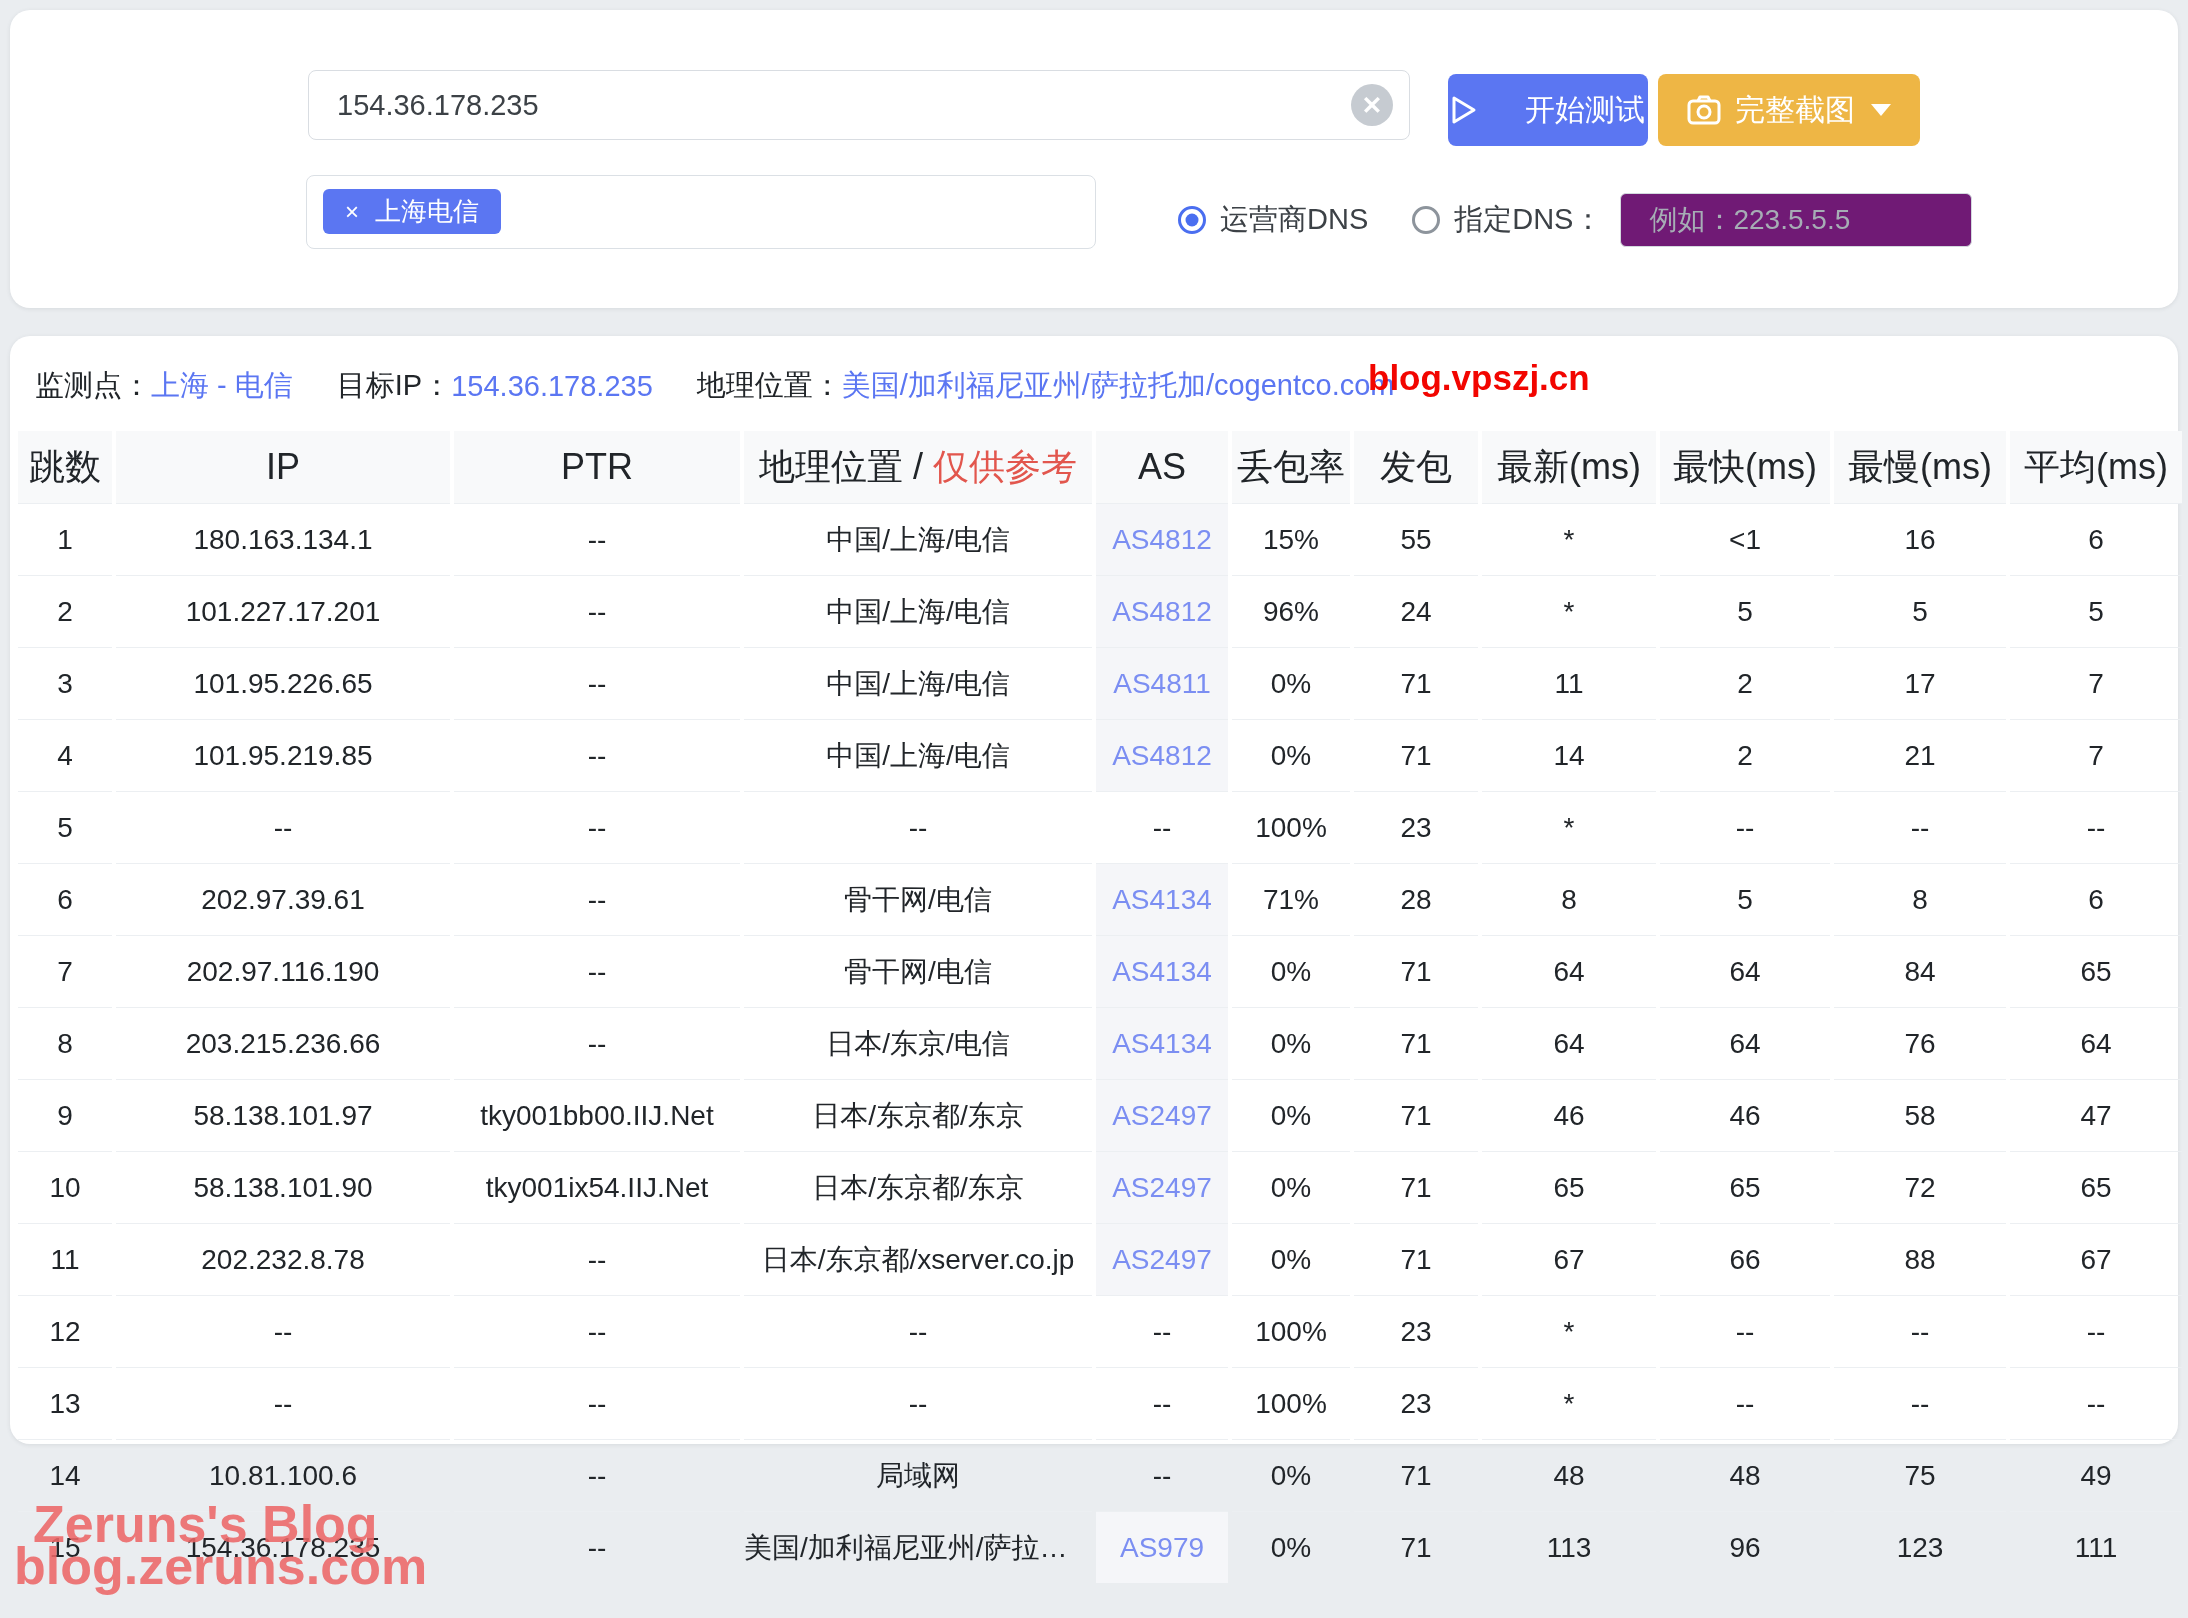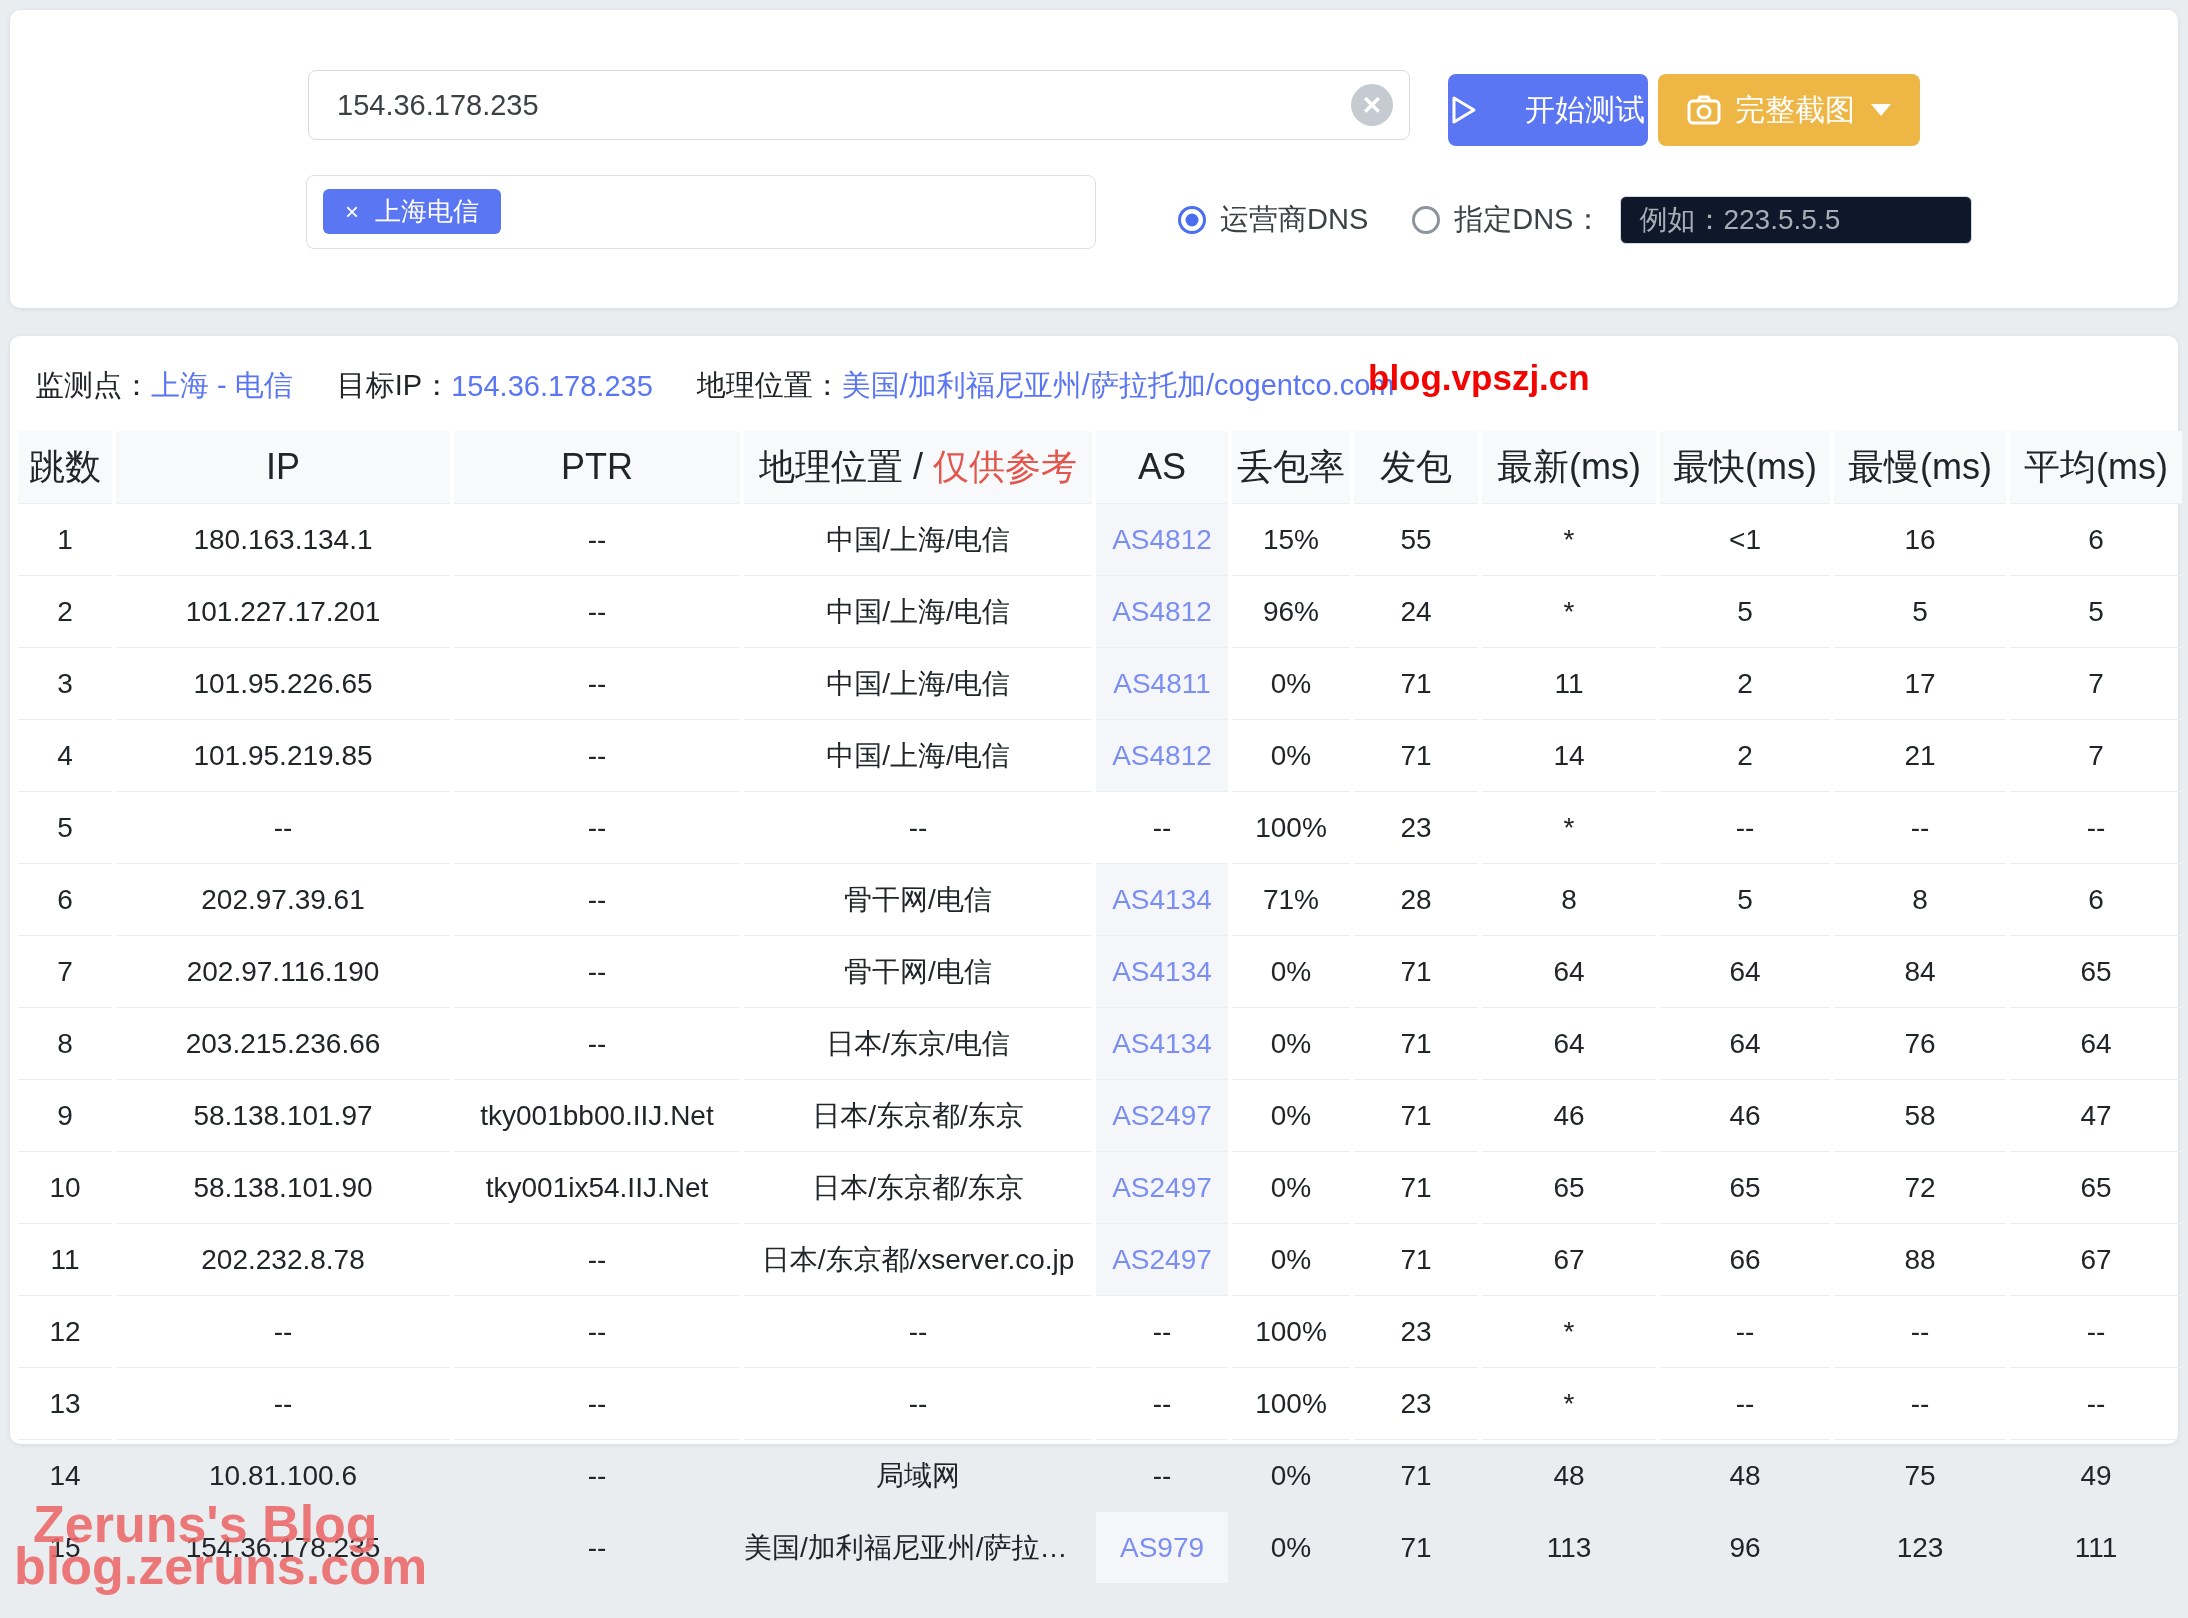--- a/index.html
+++ b/index.html
@@ -5,21 +5,21 @@
   * { box-sizing: border-box; margin: 0; padding: 0; }
   html, body { width: 2188px; height: 1618px; }
   body {
     background: #eaedf0;
     font-family: "Liberation Sans", "DejaVu Sans", sans-serif;
     position: relative;
     overflow: hidden;
   }
   .card {
     position: absolute; left: 10px; right: 10px;
-    background: #ffffff; border-radius: 10px;
+    background: #ffffff; border-radius: 20px;
     box-shadow: 0 1px 4px rgba(50,60,70,0.10);
   }
   #card-top { top: 10px; height: 298px; }
   #card-main { top: 336px; height: 1108px; }
 
   
   #target-input-wrap {
     position: absolute; left: 298px; top: 60px; width: 1102px; height: 70px;
     border: 1px solid #d9dde2; border-radius: 8px; background: #fff;
     display: flex; align-items: center;
@@ -70,23 +70,23 @@
   }
   .radio.checked { border: 3px solid #4a6ef0; }
   .radio.checked::after {
     content: ""; position: absolute; left: 50%; top: 50%;
     transform: translate(-50%,-50%);
     width: 13px; height: 13px; border-radius: 50%; background: #4a6ef0;
   }
   .radio.unchecked { border: 3px solid #8d949c; }
   .radio-label { margin-left: 14px; cursor: pointer; }
   #dns-input {
-    margin-left: 18px; width: 352px; height: 48px;
-    background: #0f172a; border: 1px solid #d3d9de; border-radius: 6px;
-    font-size: 28px; color: #a6adb5; padding: 0 18px; font-family: inherit;
+    margin-left: 18px; width: 352px; height: 54px;
+    background: #701a75; border: 1px solid #d3d9de; border-radius: 6px;
+    font-size: 28px; color: #a6adb5; padding: 0 28px; font-family: inherit;
   }
   #dns-input::placeholder { color: #a6adb5; }
 
   
   #info-row {
     position: absolute; left: 25px; top: 30px; height: 40px;
     display: flex; align-items: center; font-size: 29px; color: #212529;
     white-space: nowrap;
   }
   #info-row .seg-label { margin-left: 44px; }

